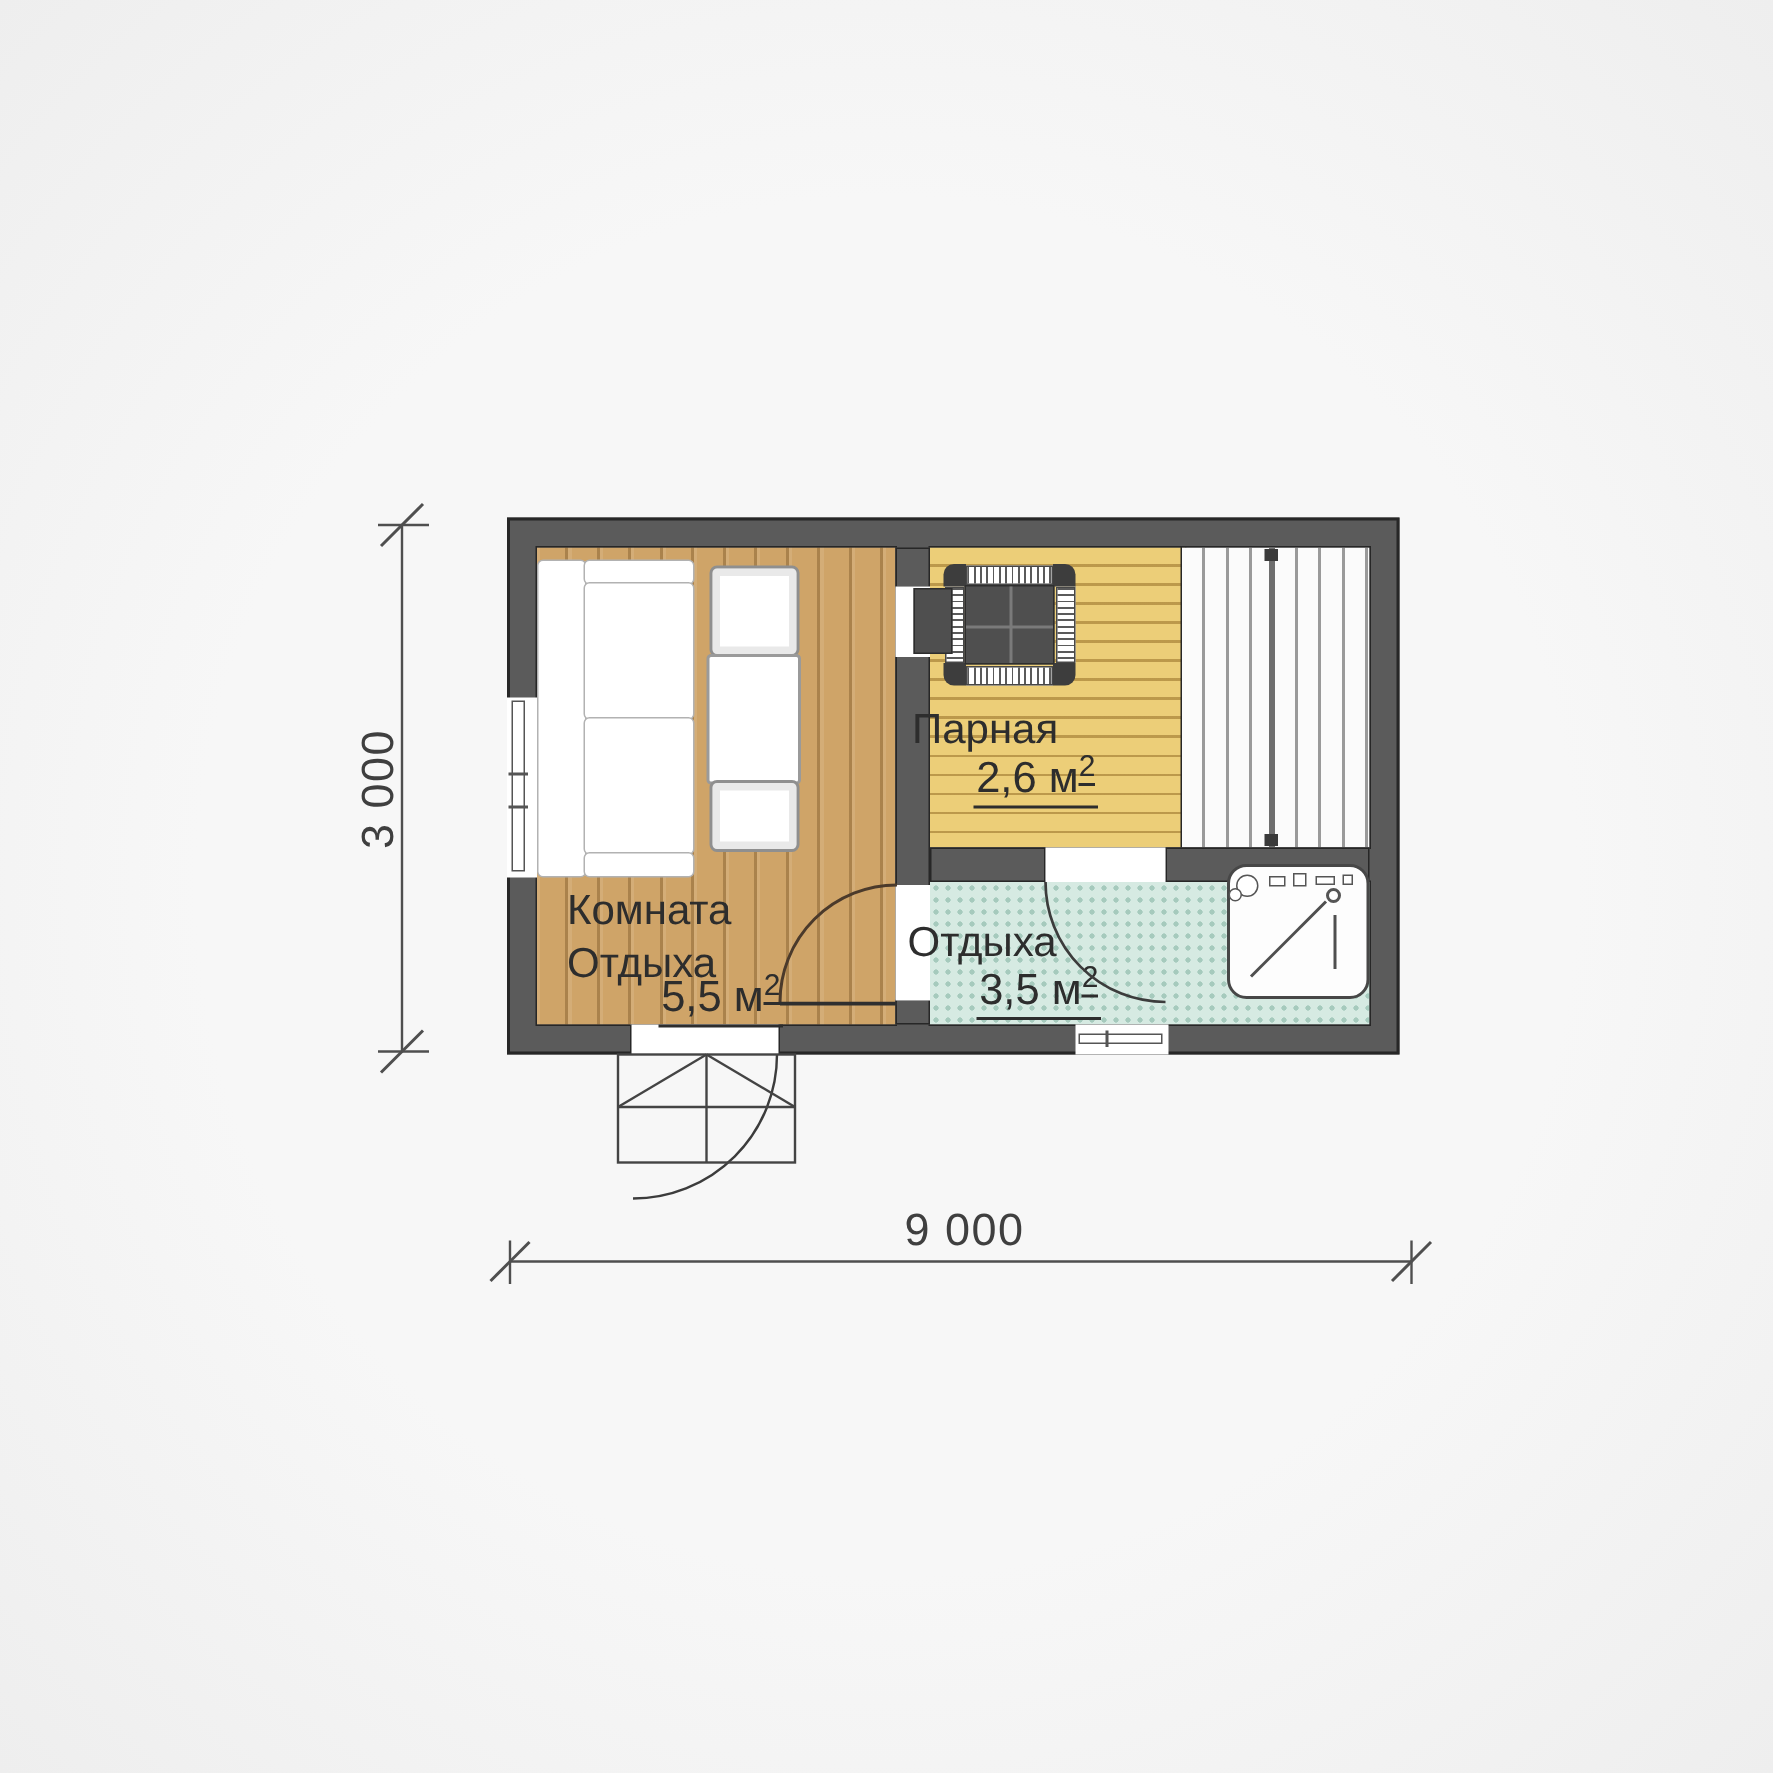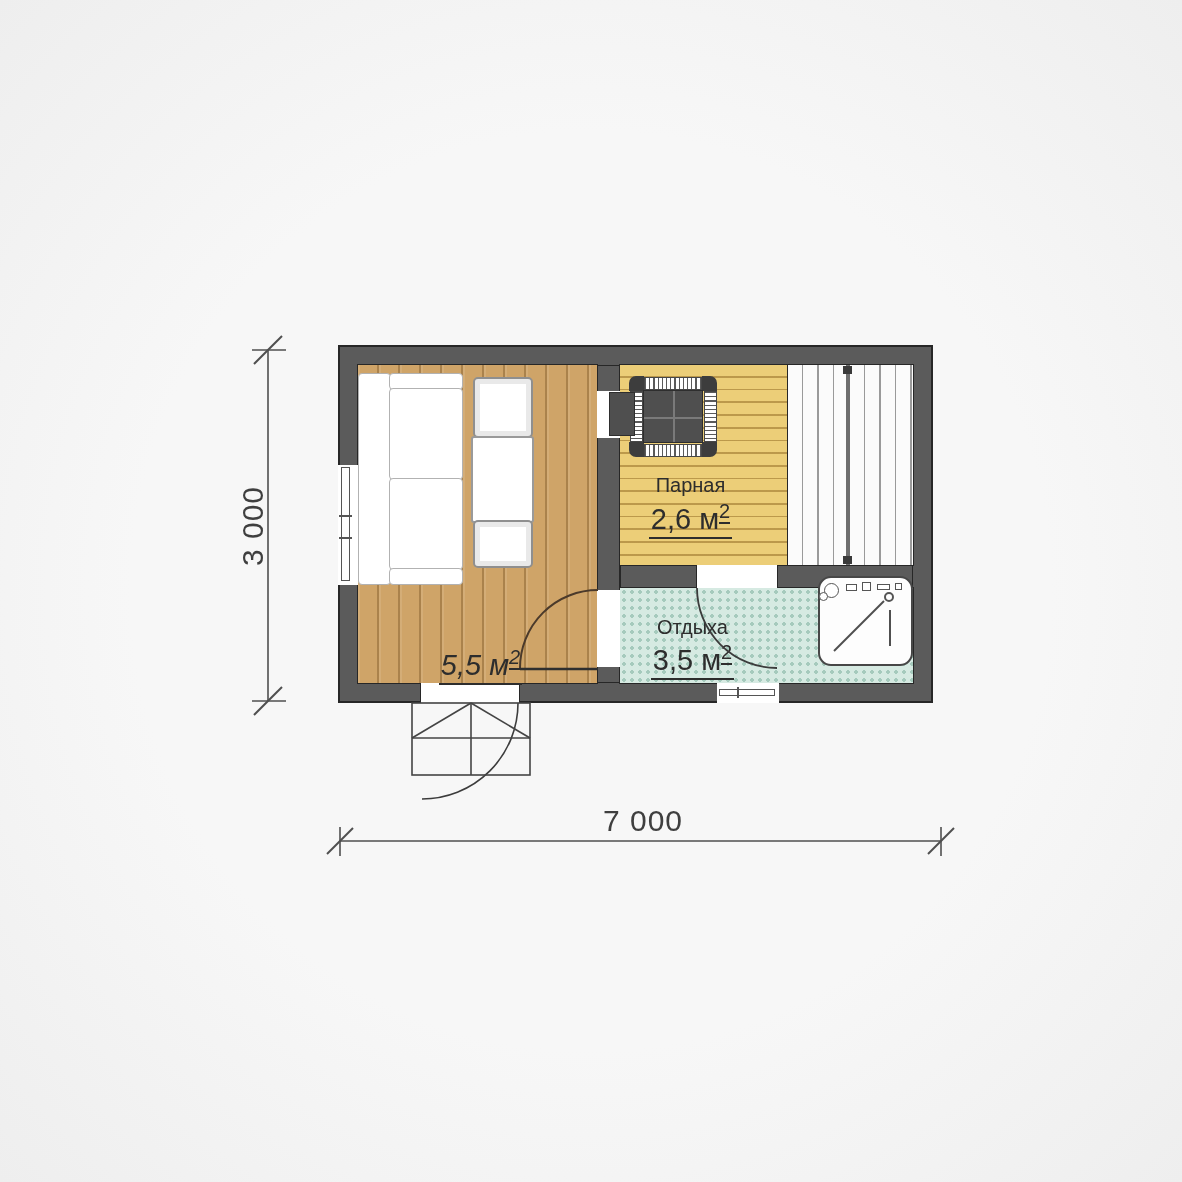--- a/index.html
+++ b/index.html
@@ -49,21 +49,21 @@
   .core-line{background:#7a7a7a;}
   .firebox{background:#4f4f4f;border:1px solid #2e2e2e;}
   
   .tray{background:#fdfdfd;border:2.5px solid #474747;border-radius:13px;}
   .fit{background:#fff;border:1.5px solid #555;}
   .fit-round{border-radius:50%;}
   
   .win-frame{background:#fff;border:1.5px solid #555;}
   .win-tick{background:#555;}
   
-  .room-label{font-size:20px;line-height:35px;text-align:center;color:#2d2d2d;}
+  .room-label{font-size:28px;line-height:35px;color:#2d2d2d;}
   .area-label{font-size:29px;text-align:center;color:#2d2d2d;}
   .area-label .u{display:inline-block;border-bottom:2.5px solid #2d2d2d;padding:0 2px 1px 2px;}
   .area-label sup{font-size:20px;line-height:0;border-bottom:2px solid #2d2d2d;}
   .dim-label{font-size:30px;color:#3f3f3f;text-align:center;letter-spacing:1px;}
   svg.overlay{position:absolute;left:0;top:0;pointer-events:none;}
 </style>
 </head>
 <body>
 
 <div class="canvas">
@@ -125,39 +125,43 @@
 
   <div class="abs tray" style="left:818px;top:576px;width:95px;height:90px;"></div>
   <div class="abs fit fit-round" style="left:824px;top:583px;width:15px;height:15px;"></div>
   <div class="abs fit fit-round" style="left:819px;top:592px;width:9px;height:9px;"></div>
   <div class="abs fit" style="left:846px;top:584px;width:11px;height:7px;"></div>
   <div class="abs fit" style="left:862px;top:582px;width:9px;height:9px;"></div>
   <div class="abs fit" style="left:877px;top:584px;width:13px;height:6px;"></div>
   <div class="abs fit" style="left:895px;top:583px;width:7px;height:7px;"></div>
   <div class="abs fit fit-round" style="left:884px;top:592px;width:10px;height:10px;border-width:2px;"></div>
 
-  <div class="abs area-label" style="left:378px;top:649px;width:205px;font-style:italic;">
+  <div class="abs room-label" style="left:378px;top:589px;width:205px;">
+    <div>Комната</div>
+    <div>Отдыха</div>
+  </div>
+  <div class="abs area-label" style="left:378px;top:649px;width:205px;">
     <span class="u"><span>5,5 м</span><sup>2</sup></span>
   </div>
 
   <div class="abs room-label" style="left:608px;top:468px;width:165px;">
     <div>Парная</div>
   </div>
   <div class="abs area-label" style="left:608px;top:503px;width:165px;">
     <span class="u"><span>2,6 м</span><sup>2</sup></span>
   </div>
 
   <div class="abs room-label" style="left:605px;top:610px;width:175px;">
     <div>Отдыха</div>
   </div>
   <div class="abs area-label" style="left:605px;top:644px;width:175px;">
     <span class="u"><span>3,5 м</span><sup>2</sup></span>
   </div>
 
-  <div class="abs dim-label" style="left:543px;top:804px;width:200px;">7 000</div>
+  <div class="abs dim-label" style="left:543px;top:804px;width:200px;">9 000</div>
   <div class="abs dim-label" style="left:172px;top:510px;width:160px;height:32px;transform:rotate(-90deg);">3 000</div>
 
   <svg class="overlay" width="1182" height="1182" viewBox="0 0 1182 1182">
 
     <path d="M520,668 A78,78 0 0 1 598,590" fill="none" stroke="#4b3a2b" stroke-width="2"></path>
     <line x1="520" y1="669" x2="598" y2="669" stroke="#2f2f2f" stroke-width="2.5"></line>
 
     <path d="M697,588 A80,80 0 0 0 777,668" fill="none" stroke="#3c3c3c" stroke-width="1.8"></path>
 
     <path d="M518,703 A96,96 0 0 1 422,799" fill="none" stroke="#3c3c3c" stroke-width="1.6"></path>

